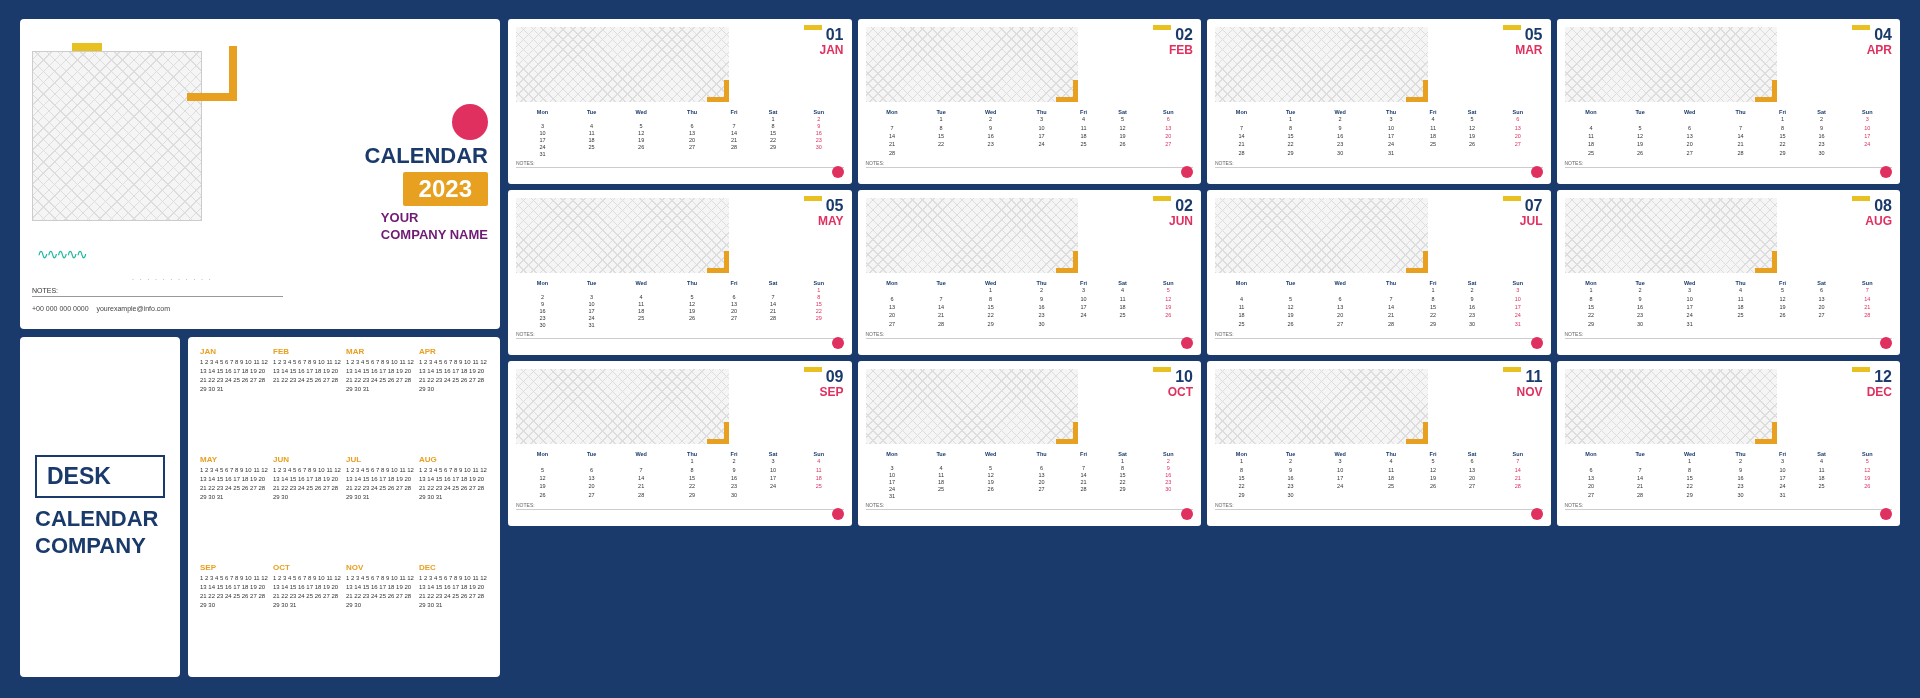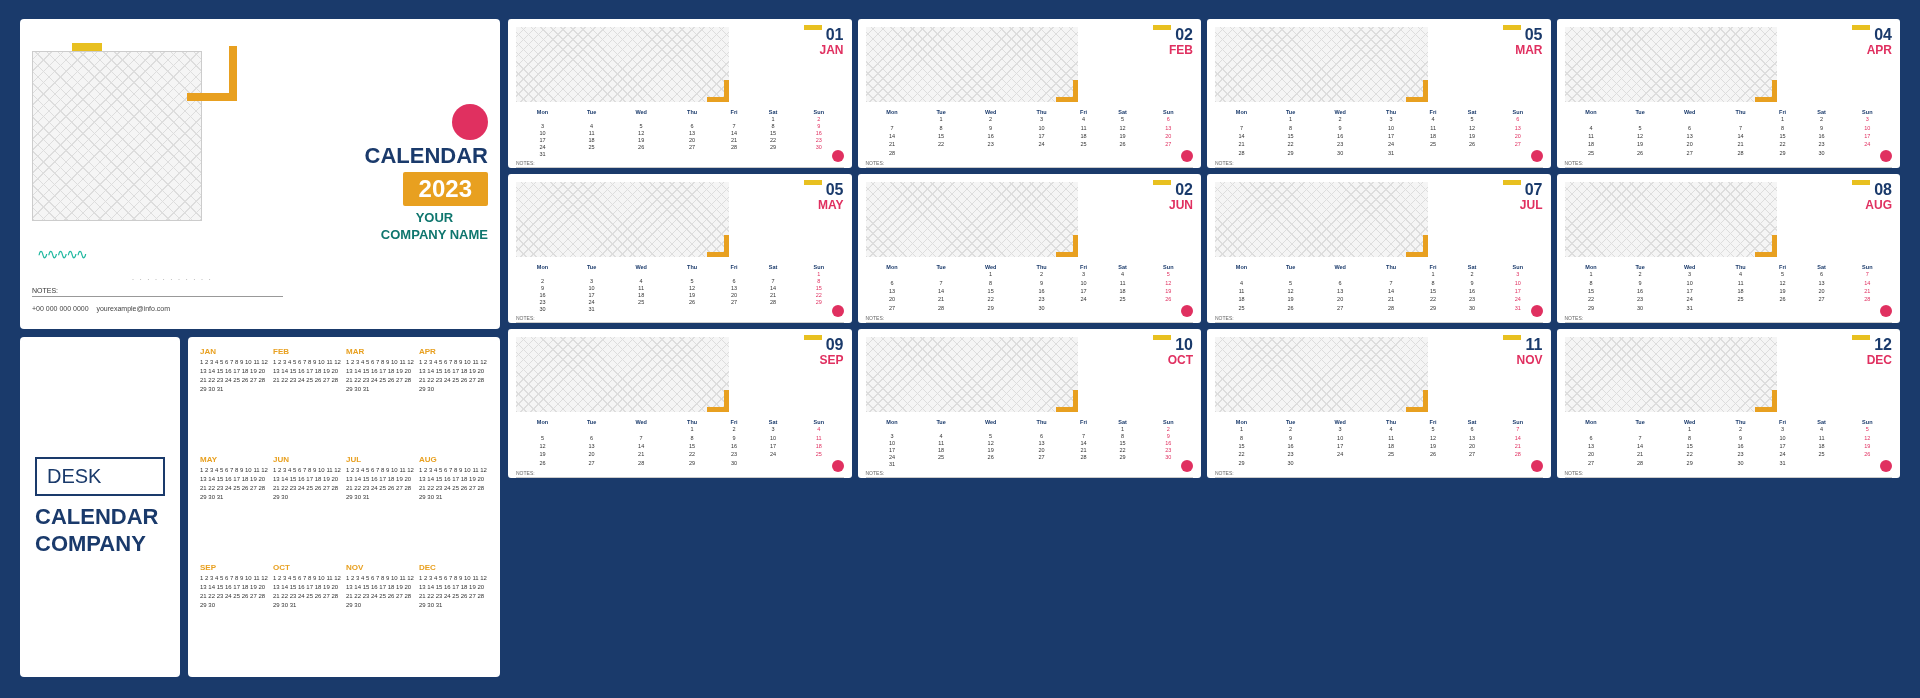--- a/index.html
+++ b/index.html
@@ -161,22 +161,22 @@
       color: #fff;
       font-size: 24px;
       font-weight: 900;
       padding: 3px 16px;
       border-radius: 2px;
     }
 
     .cover-company {
       font-size: 13px;
       font-weight: 700;
-      color: #0f766e;
-      text-align: center;
+      color: #701a75;
+      text-align: left;
       line-height: 1.3;
     }
 
     .bottom-panels {
       display: flex;
       gap: 8px;
       height: 340px;
     }
 
     .desk-label-card {
@@ -193,22 +193,22 @@
     }
 
     .desk-box {
       background: #fff;
       border: 2px solid #1a3a6b;
       width: 100%;
       padding: 6px 10px;
     }
 
     .desk-text {
-      font-size: 20px;
-      font-weight: 400;
+      font-size: 23px;
+      font-weight: 700;
       color: #1a3a6b;
     }
 
     .calendar-template-text {
       font-size: 22px;
       font-weight: 900;
       color: #1a3a6b;
       line-height: 1.2;
     }
 
@@ -252,21 +252,21 @@
       flex: 1;
       display: grid;
       grid-template-columns: repeat(4, 1fr);
       grid-template-rows: repeat(3, 1fr);
       gap: 6px;
     }
 
     .month-card {
       background: #fff;
       border-radius: 3px;
-      padding: 8px 8px 0 8px;
+      padding: 8px 8px 16px 8px;
       position: relative;
       display: flex;
       flex-direction: column;
       overflow: hidden;
     }
 
     .month-card-header {
       display: flex;
       align-items: flex-start;
       justify-content: space-between;

